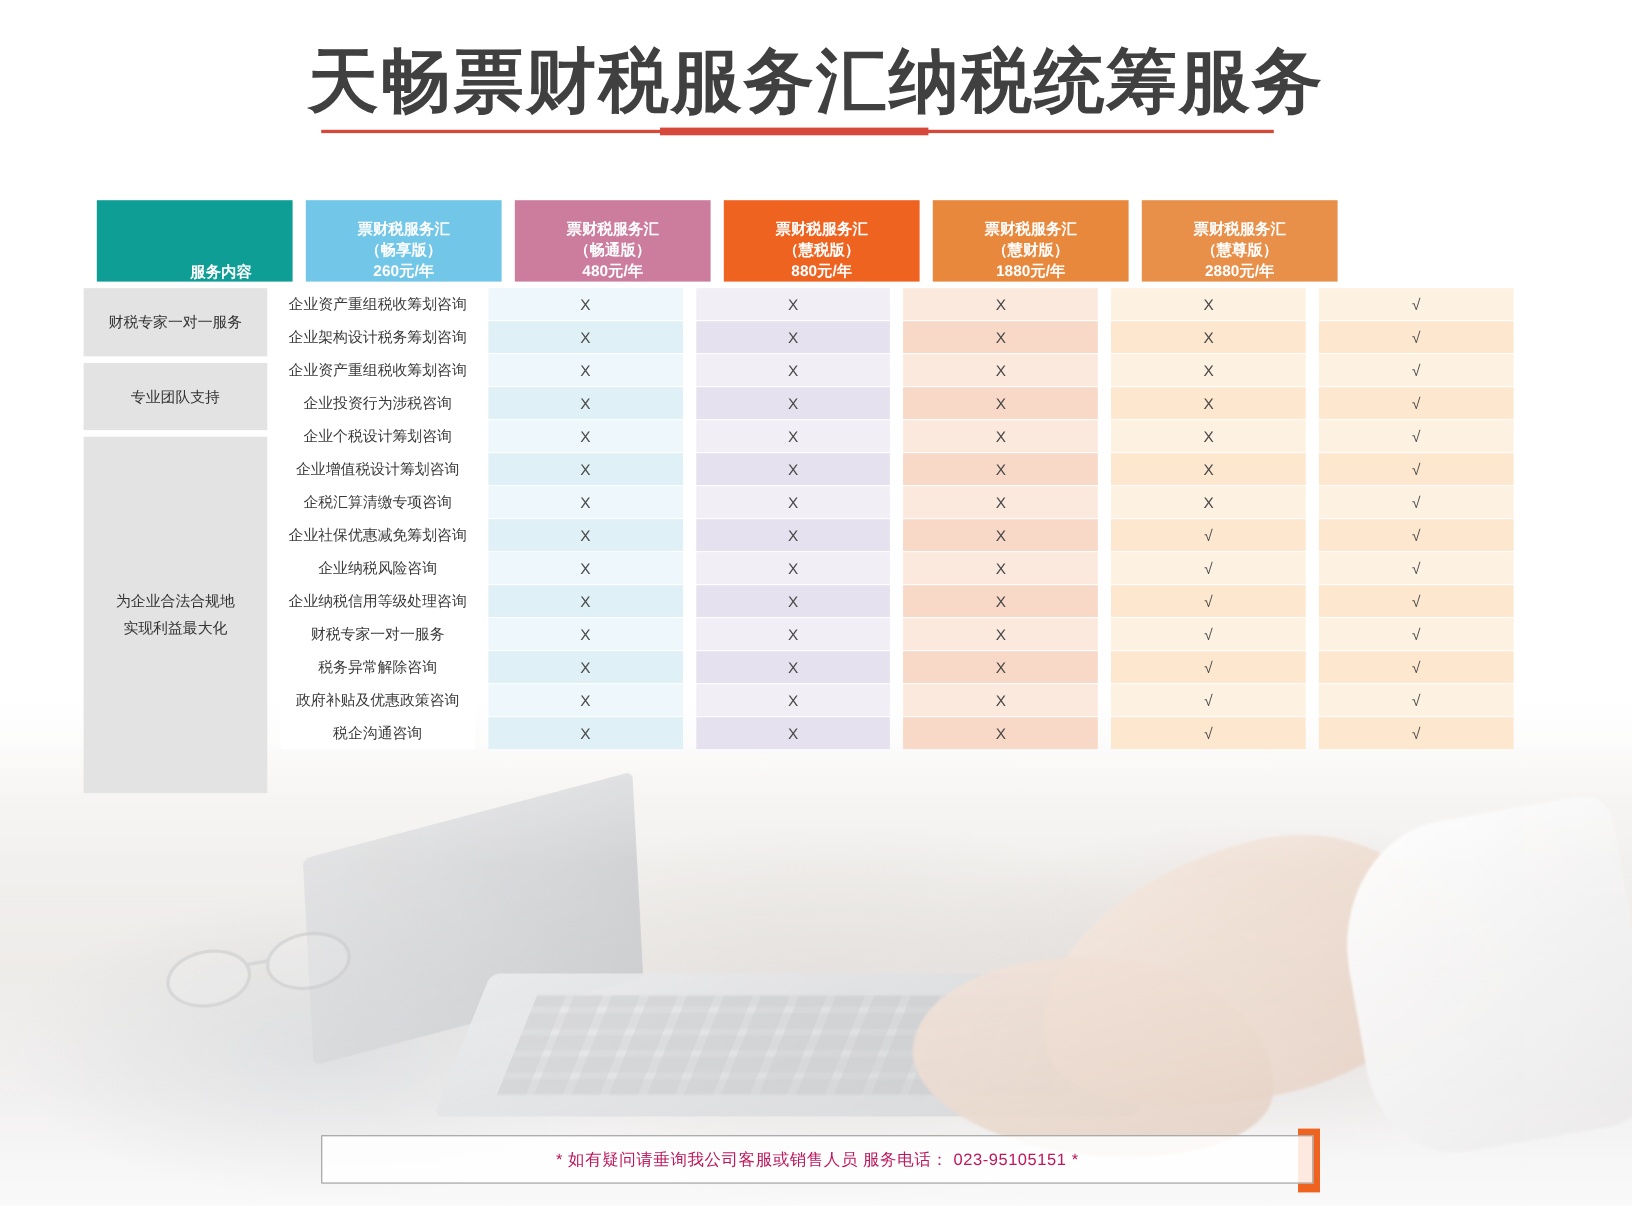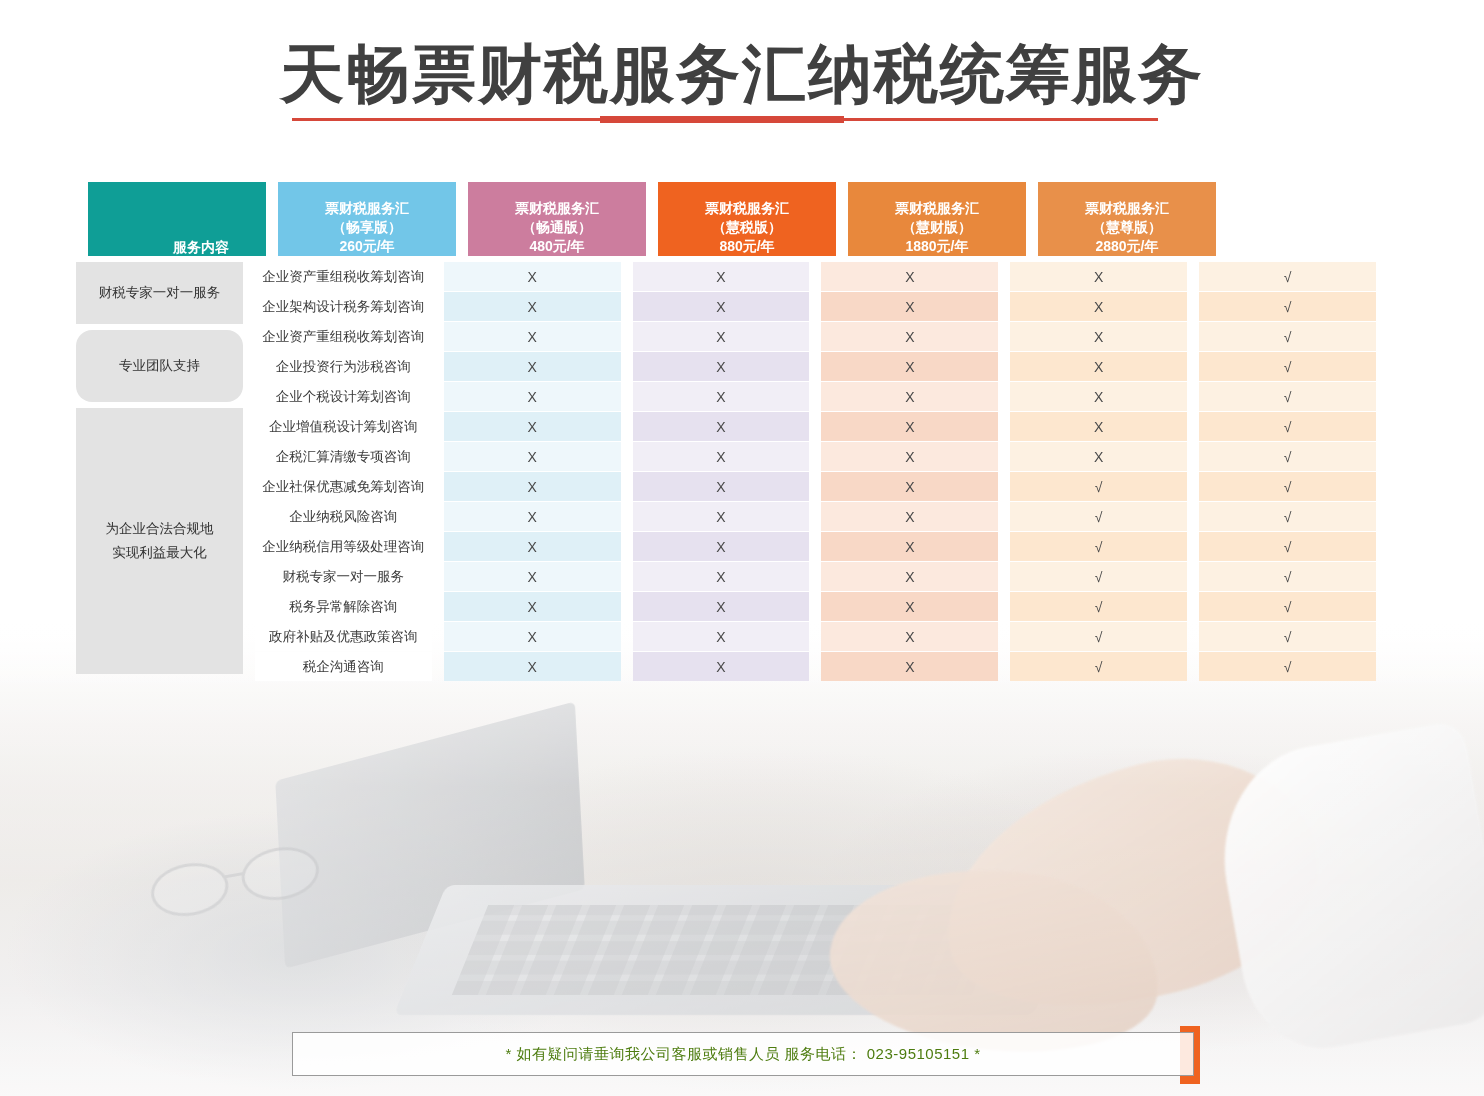--- a/index.html
+++ b/index.html
@@ -187,22 +187,22 @@
     color: #333;
     font-size: 13.5px;
     display: flex;
     align-items: center;
     justify-content: center;
     text-align: center;
     margin-bottom: 6px;
     line-height: 24px;
   }
   .mode-1 { height: 62px; }
-  .mode-2 { height: 72px; border-radius: 16px; }
-  .mode-3 { height: 266px; }
+  .mode-2 { height: 61px; }
+  .mode-3 { height: 324px; }
 
   .body-wrap { display: flex; }
 
   .col { display: flex; flex-direction: column; }
   .col-items { width: 178px; margin-right: 12px; }
   .col-plan  { width: 178px; margin-right: 12px; }
   .col-plan.last { margin-right: 0; }
 
   .bcell {
     height: 29px;
@@ -232,21 +232,21 @@
   .footer {
     position: absolute;
     left: 292px; top: 1032px;
     width: 902px; height: 44px;
     border: 1px solid #9a9a9a;
     background: rgba(255,255,255,0.86);
     display: flex;
     align-items: center;
     justify-content: center;
     font-size: 15px;
-    color: #4d7c0f;
+    color: #be185d;
     letter-spacing: .5px;
   }
   .footer-frame {
     position: absolute;
     left: 1180px; top: 1026px;
     width: 20px; height: 58px;
     background: #ef6320;
   }
 </style>
 </head>

